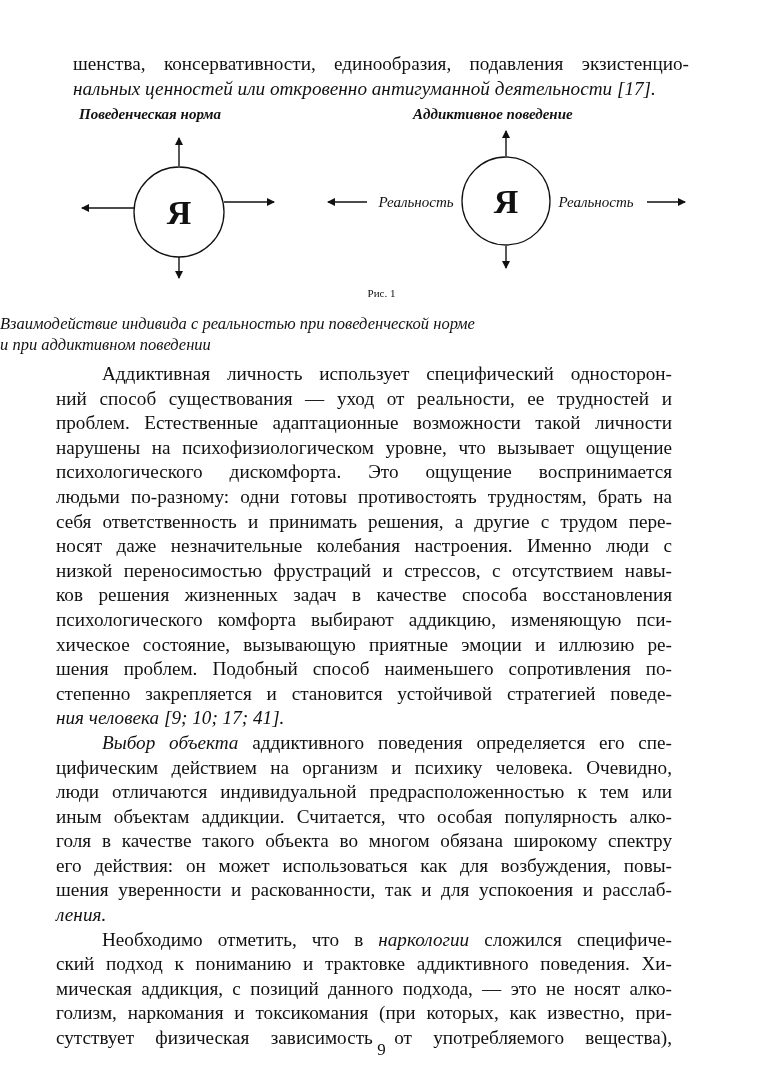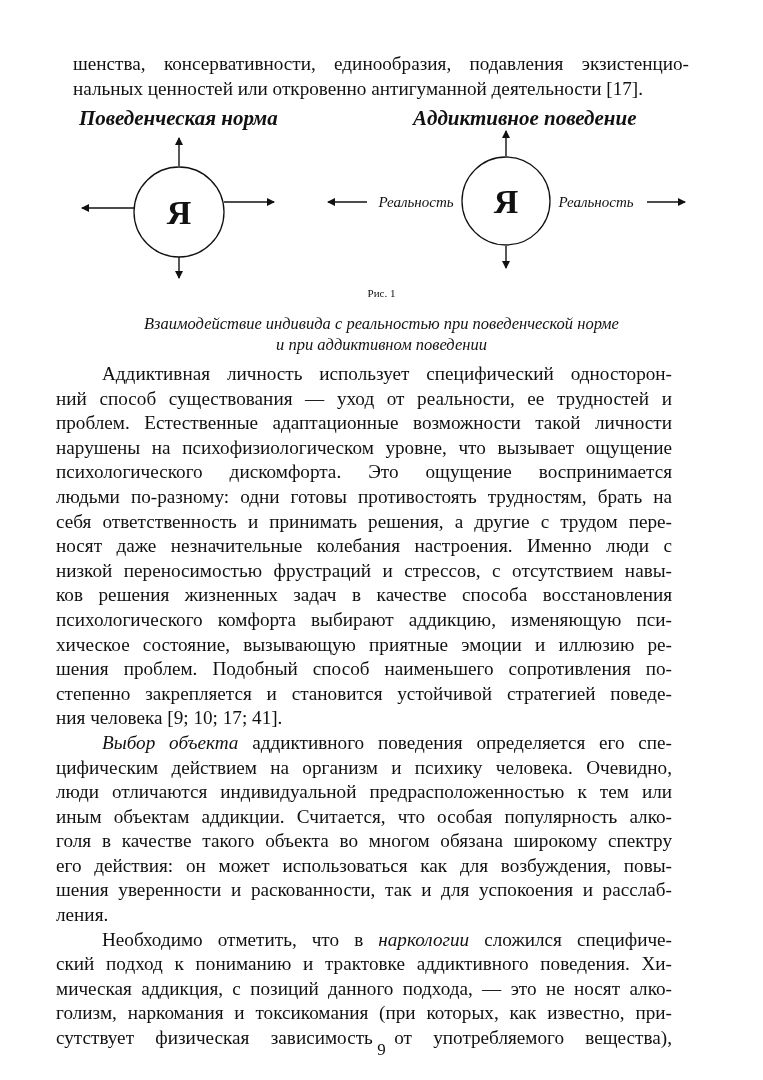--- a/index.html
+++ b/index.html
@@ -5,34 +5,34 @@
   html, body { margin: 0; padding: 0; background: #ffffff; }
   body {
     width: 763px; height: 1080px; position: relative; overflow: hidden;
     font-family: "Liberation Serif", serif; color: #111;
   }
   .page { position: absolute; left: 73px; top: 52px; width: 616px; }
   .line {
     font-size: 19.2px; line-height: 24.6px; height: 24.6px;
     white-space: nowrap; text-align: justify; text-align-last: justify;
   }
-  .line.last { text-align-last: left; }
+  .line.last { text-align-last: left; font-style: italic; }
   .line.indent { padding-left: 46px; }
   .it { font-style: italic; margin-top: 36px; }
   .fig-heads { position: absolute; top: 106px; left: 0; width: 616px; height: 24px; }
-  .fig-head { position: absolute; font-weight: bold; font-style: italic; font-size: 21px; text-align: center; }
+  .fig-head { position: absolute; font-weight: bold; font-style: italic; font-size: 15px; text-align: center; }
   .fig-head.left { left: 6px; }
   .fig-head.right { left: 340px; }
   svg.diagram { position: absolute; left: 0; top: 0; }
   .caption-num {
     position: absolute; top: 287px; left: 0; width: 763px; text-align: center;
     font-weight: normal; font-size: 11px;
   }
   .caption-text {
-    position: absolute; top: 313px; left: 0; width: 763px; text-align: center;
+    position: absolute; top: 313px; left: 0; width: 763px; 
     font-style: italic; font-size: 16.5px; line-height: 21px;
   }
   .body-text { position: absolute; left: 56px; top: 362px; width: 616px; }
   .page-num {
     position: absolute; top: 1040px; left: 0; width: 763px; text-align: center;
     font-size: 17px;
   }
 </style>
 </head>
 <body>

